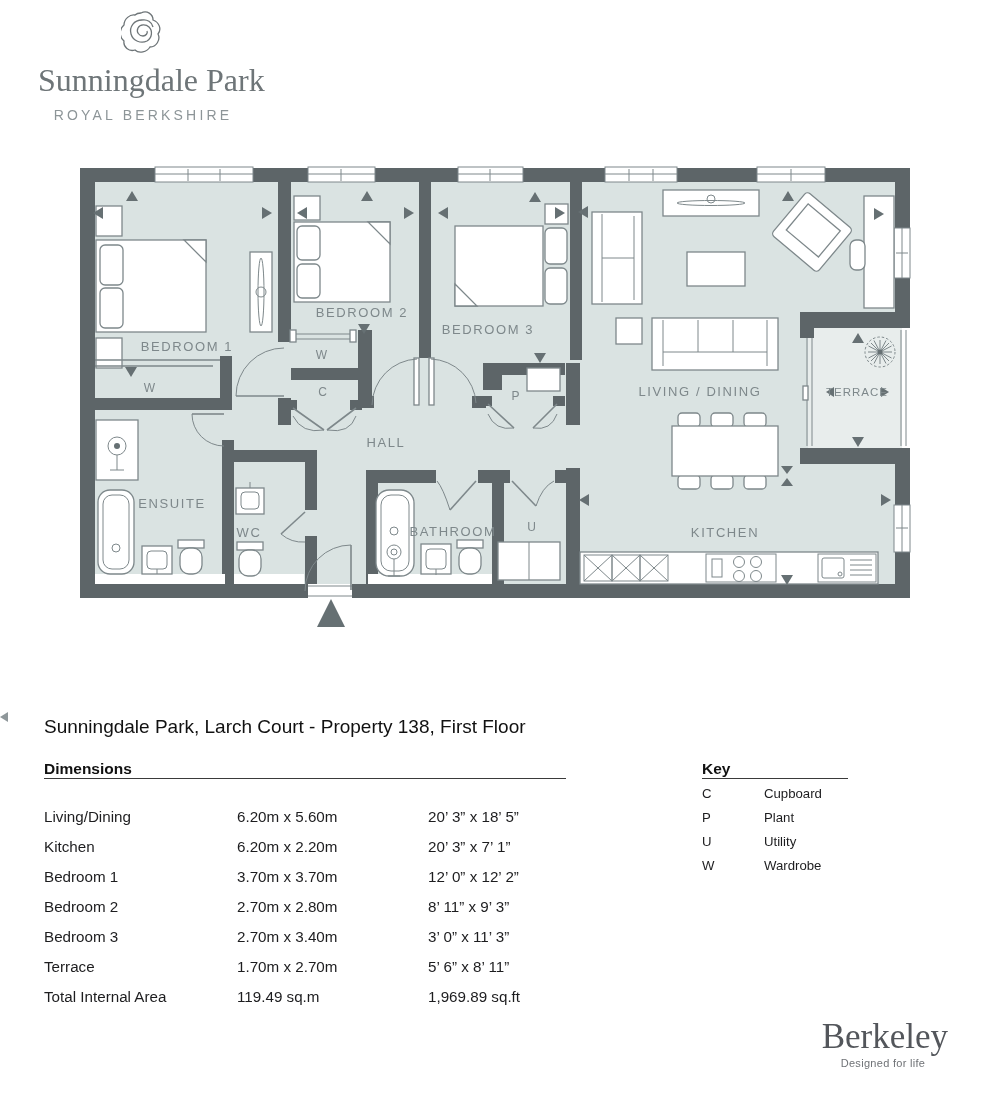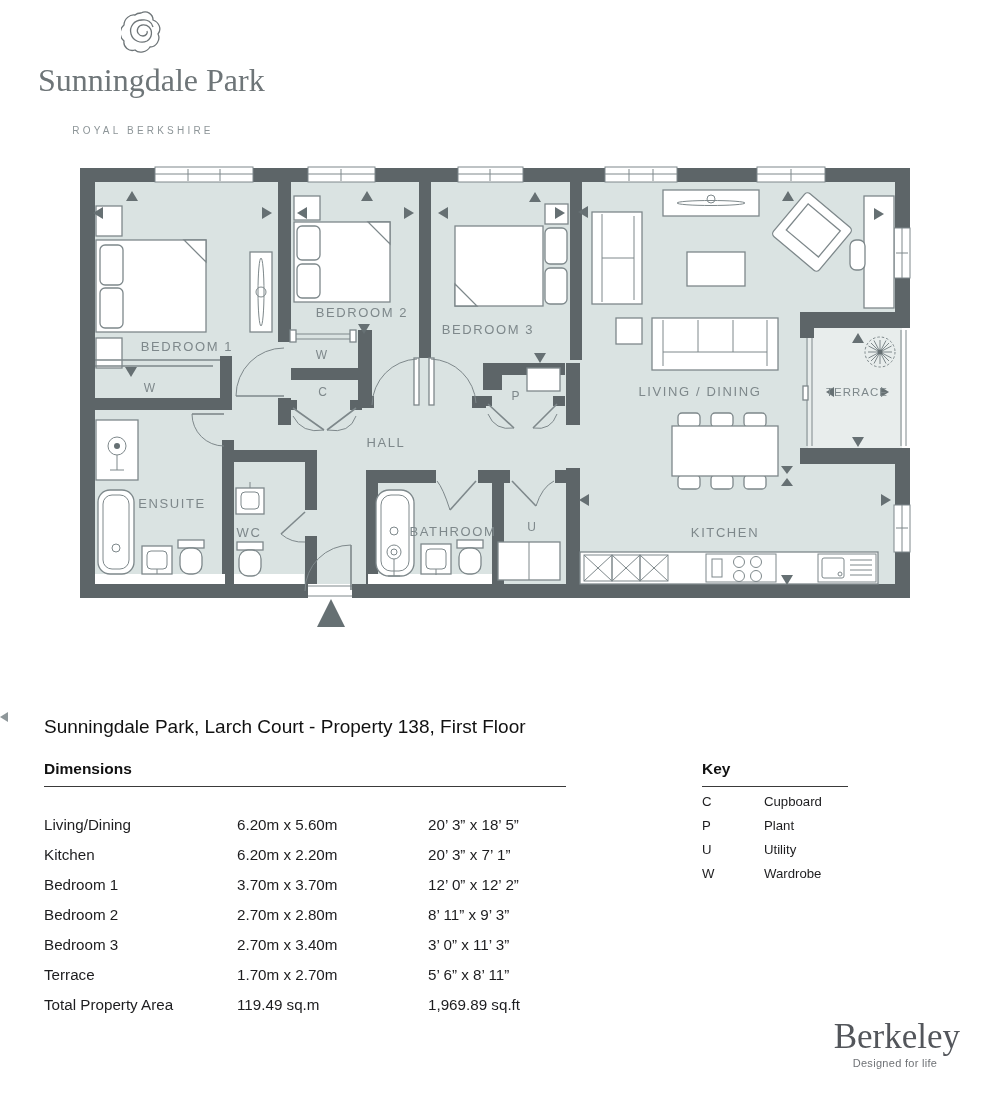--- a/index.html
+++ b/index.html
@@ -7,21 +7,21 @@
     --arrow:#667073; --ink:#1d1d1f; --brand:#6e7578; --muted:#8d9598;
   }
   *{margin:0;padding:0;box-sizing:border-box}
   body{background:#fff;font-family:"Liberation Sans",sans-serif}
   .page{position:relative;width:1000px;height:1101px;background:#fff;overflow:hidden}
 
   
   .brand-block{position:absolute;left:38px;top:10px;width:210px;text-align:center}
   .brand-rose{display:block;margin:0 auto}
   .brand-name{font-family:"Liberation Serif",serif;font-size:32px;color:var(--brand);margin-top:4px;white-space:nowrap}
-  .brand-tag{font-size:10px;letter-spacing:3.2px;color:var(--muted);margin-top:26px}
+  .brand-tag{font-size:14px;letter-spacing:3.2px;color:var(--muted);margin-top:8px}
 
   
   .plan{position:absolute;left:0;top:160px}
   .wall{fill:var(--wall)}
   .roomfill{fill:var(--room)}
   .terrfill{fill:var(--terrace)}
   .furn{fill:#fff;stroke:var(--line);stroke-width:1.3}
   .ln{stroke:var(--line);fill:none;stroke-width:1.3}
   .thin{stroke-width:1}
   .arc{stroke:var(--line);fill:none;stroke-width:1}
@@ -29,36 +29,36 @@
   .arrow{fill:var(--arrow)}
   .win{fill:#fff;stroke:var(--line);stroke-width:1}
   .white{fill:#fff}
   .plabel{font-family:"Liberation Sans",sans-serif;font-size:13px;letter-spacing:1.6px;fill:var(--line);text-anchor:middle}
   .plabel-sm{font-family:"Liberation Sans",sans-serif;font-size:11.5px;letter-spacing:1px;fill:var(--line);text-anchor:middle}
   .pletter{font-family:"Liberation Sans",sans-serif;font-size:12px;letter-spacing:1px;fill:var(--line);text-anchor:middle}
 
   
   .page-title{position:absolute;left:44px;top:716px;font-size:19px;font-weight:normal;color:#111}
   .dim{position:absolute;left:44px;top:760px;width:522px}
-  .sec-head{font-size:15.5px;font-weight:bold;color:#111;padding-bottom:8px;border-bottom:1.5px solid #3a3a3a}
+  .sec-head{font-size:15.5px;font-weight:bold;color:#111;padding-bottom:0;border-bottom:1.5px solid #3a3a3a}
   .dim-rows{margin-top:22px}
   .dim-row{display:flex;align-items:center;height:30px;font-size:15.2px;color:var(--ink)}
   .dim-name{width:193px}
   .dim-metric{width:191px}
   .dim-imperial{flex:1}
 
   
   .key{position:absolute;left:702px;top:760px;width:146px}
   .key-rows{margin-top:2px}
   .key-row{display:flex;align-items:center;height:24px;font-size:13.2px;color:var(--ink)}
   .key-code{width:62px}
   .key-label{flex:1}
 
   
-  .berkeley{position:absolute;right:40px;top:1018px;text-align:left}
+  .berkeley{position:absolute;right:52px;top:1018px;text-align:left}
   .berkeley-name{font-family:"Liberation Serif",serif;font-size:35px;color:#53565b;line-height:1.1}
   .berkeley-tag{font-size:11px;color:#6f7276;letter-spacing:.3px;margin-top:0px;margin-left:19px}
 
   
   .edge-mark{position:absolute;left:0;top:712px;width:0;height:0;
     border-top:5px solid transparent;border-bottom:5px solid transparent;border-right:8px solid #8f979a}
 </style>
 </head>
 <body>
 
@@ -476,21 +476,21 @@
         <span class="dim-name">Bedroom 3</span>
         <span class="dim-metric">2.70m x 3.40m</span>
         <span class="dim-imperial">3’ 0” x 11’ 3”</span>
       </div>
       <div class="dim-row">
         <span class="dim-name">Terrace</span>
         <span class="dim-metric">1.70m x 2.70m</span>
         <span class="dim-imperial">5’ 6” x 8’ 11”</span>
       </div>
       <div class="dim-row">
-        <span class="dim-name">Total Property Area</span>
+        <span class="dim-name">Total Internal Area</span>
         <span class="dim-metric">119.49 sq.m</span>
         <span class="dim-imperial">1,969.89 sq.ft</span>
       </div>
     </div>
   </div>
 
   <div class="key">
     <div class="sec-head">Key</div>
     <div class="key-rows">
       <div class="key-row">

